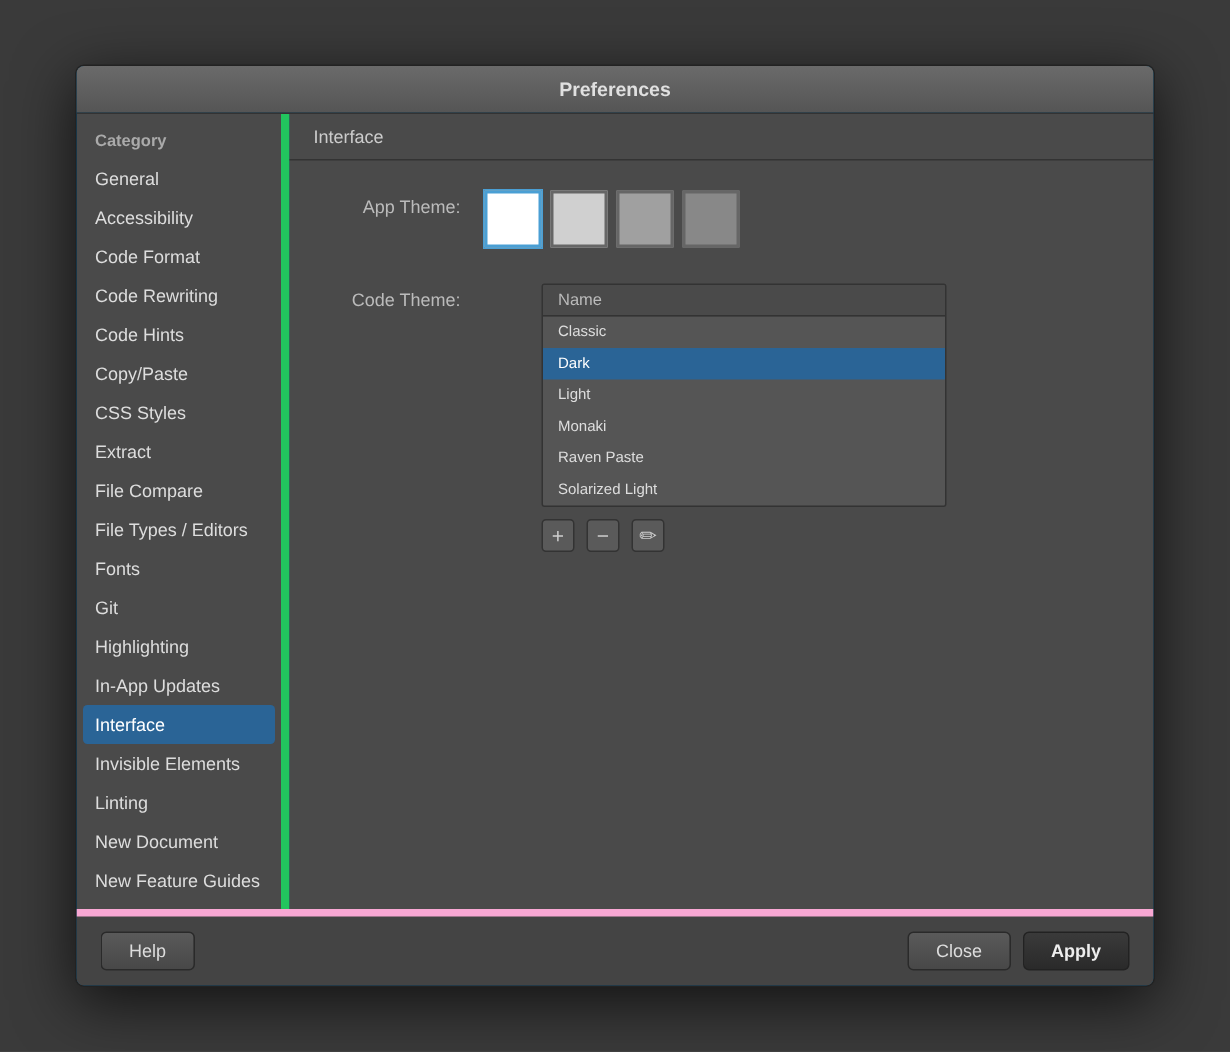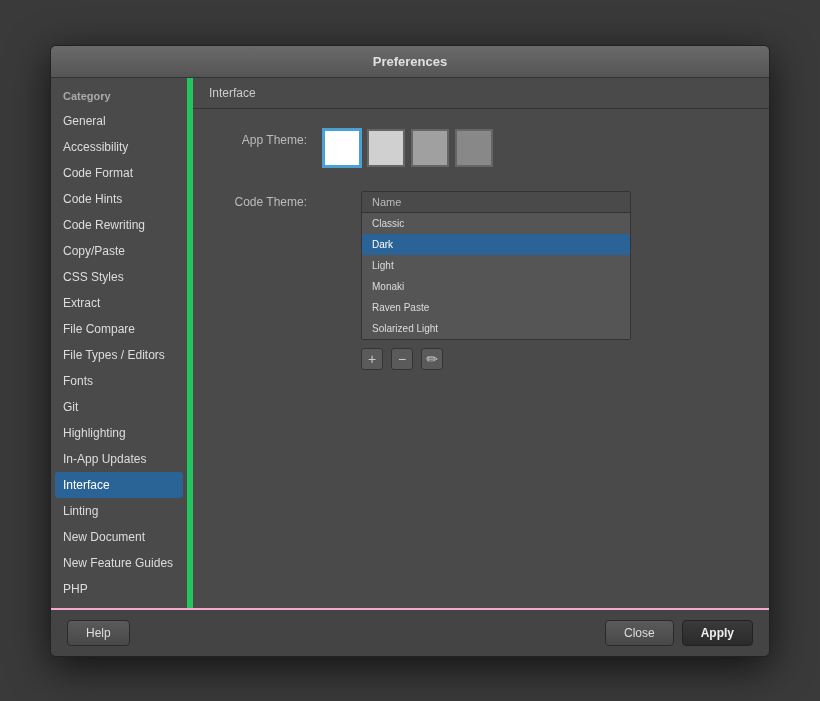--- a/index.html
+++ b/index.html
@@ -149,21 +149,21 @@
       display: flex;
       align-items: center;
       justify-content: center;
       font-size: 14px;
     }
     .footer {
       display: flex;
       justify-content: space-between;
       align-items: center;
       padding: 10px 16px;
-      border-top: 2px solid #f9a8d4;
+      border-top: 5px solid #f9a8d4;
       background: #444;
     }
     .btn {
       background: linear-gradient(to bottom, #5a5a5a, #484848);
       border: 1px solid #2a2a2a;
       color: #ddd;
       padding: 5px 18px;
       border-radius: 4px;
       cursor: pointer;
       font-size: 12px;
@@ -188,32 +188,33 @@
   </div>
 
   <div class="content-area">
 
     <div class="sidebar">
       <div class="sidebar-header">Category</div>
       <div id="sidebar-items-container">
           <div class="sidebar-item">General</div>
           <div class="sidebar-item">Accessibility</div>
           <div class="sidebar-item">Code Format</div>
+          <div class="sidebar-item">Code Rewriting</div>
           <div class="sidebar-item">Code Hints</div>
-          <div class="sidebar-item">Code Rewriting</div>
           <div class="sidebar-item">Copy/Paste</div>
           <div class="sidebar-item">CSS Styles</div>
           <div class="sidebar-item">Extract</div>
           <div class="sidebar-item">File Compare</div>
           <div class="sidebar-item">File Types / Editors</div>
           <div class="sidebar-item">Fonts</div>
           <div class="sidebar-item">Git</div>
           <div class="sidebar-item">Highlighting</div>
           <div class="sidebar-item">In-App Updates</div>
           <div class="sidebar-item active">Interface</div>
+          <div class="sidebar-item">Invisible Elements</div>
           <div class="sidebar-item">Linting</div>
           <div class="sidebar-item">New Document</div>
           <div class="sidebar-item">New Feature Guides</div>
           <div class="sidebar-item">PHP</div>
         </div>
     </div>
 
     <div class="main-panel">
       <div class="panel-header">Interface</div>
       <div class="panel-content">

